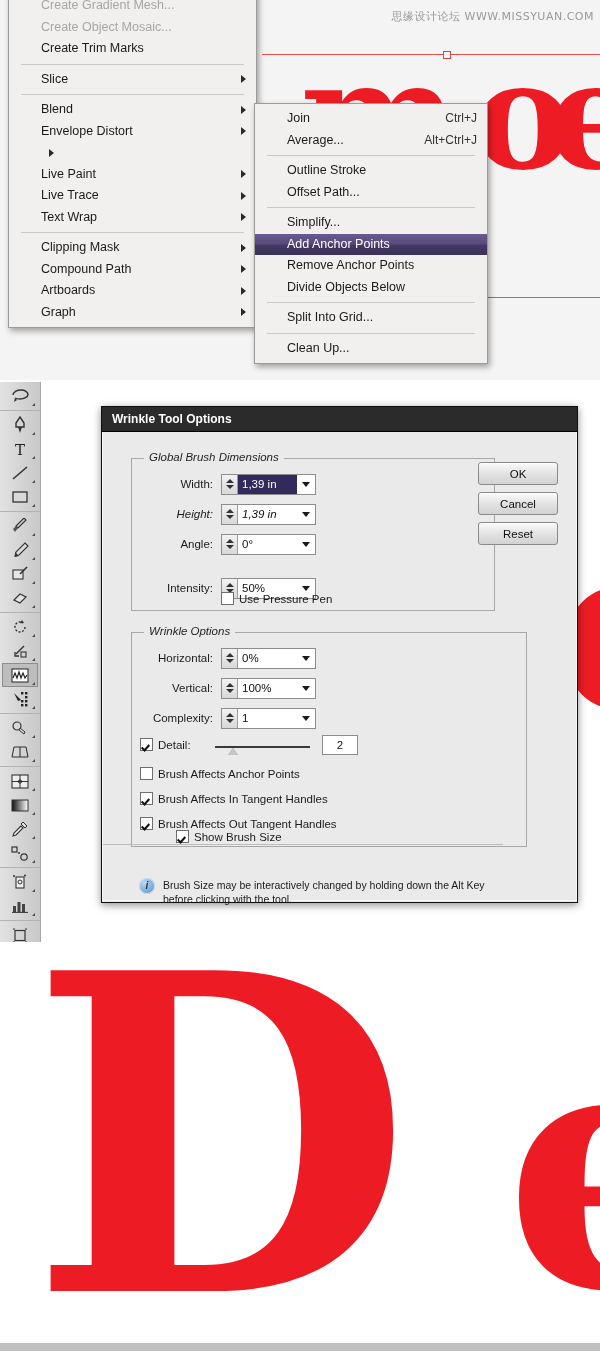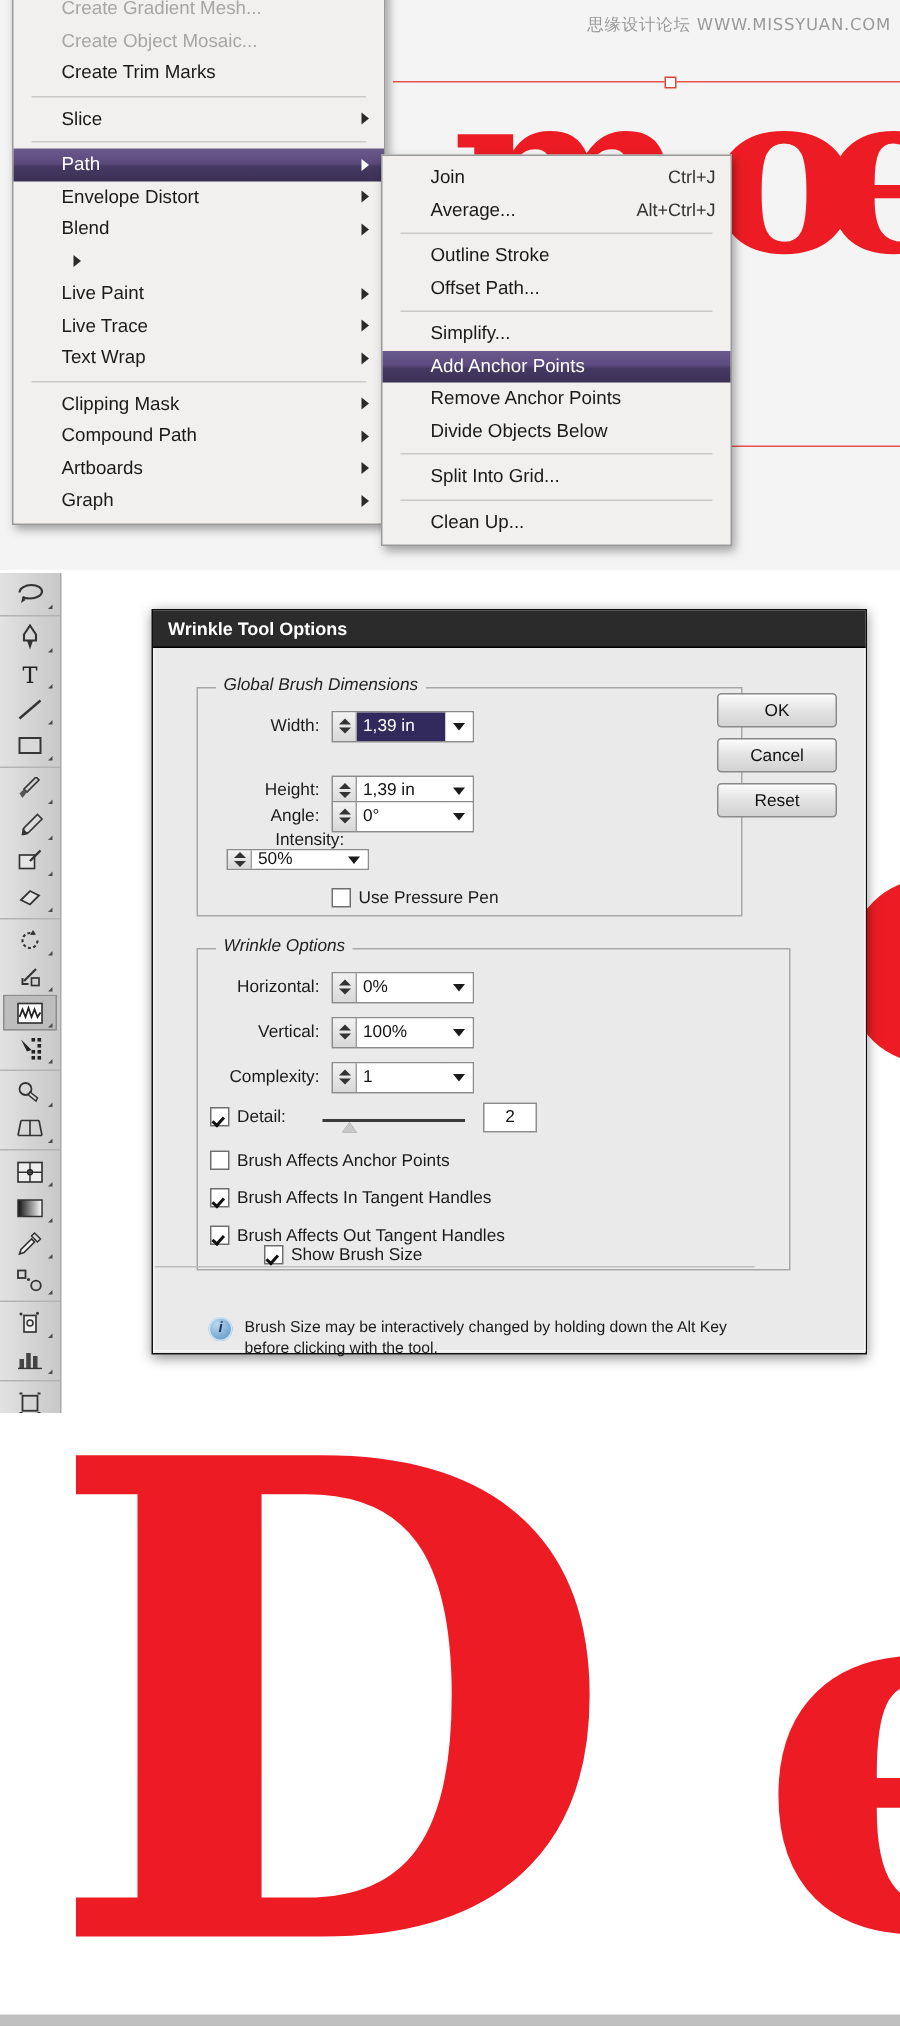--- a/index.html
+++ b/index.html
@@ -211,30 +211,26 @@
         </div>
         <div class="mi">
           <span class="lbl">Create Trim Marks</span>
         </div>
         <div class="msep"></div>
         <div class="mi">
           <span class="lbl">Slice</span>
           <span class="arrow"></span>
         </div>
         <div class="msep"></div>
-        <div class="mi sel">
-          <span class="lbl">Path</span>
+        <div class="mi">
+          <span class="lbl">Blend</span>
           <span class="arrow"></span>
         </div>
         <div class="mi">
           <span class="lbl">Envelope Distort</span>
-          <span class="arrow"></span>
-        </div>
-        <div class="mi">
-          <span class="lbl">Blend</span>
           <span class="arrow"></span>
         </div>
         <div class="mi">
           <span class="arrow"></span>
         </div>
         <div class="mi">
           <span class="lbl">Live Paint</span>
           <span class="arrow"></span>
         </div>
         <div class="mi">
@@ -511,21 +507,21 @@
                 <i class="up"></i>
                 <i class="dn"></i>
               </div>
             <div class="val sel">1,39 in</div>
             <div class="caret">
                 <i></i>
               </div>
           </div>
         </div>
 
-        <div class="row" style="left:40px;top:85px;">
+        <div class="row" style="left:40px;top:72px;font-style:italic;">
           <span class="rlabel" style="width:70px;">Height:</span>
           <div class="spin" style="width:93px;margin-left:8px;">
             <div class="arrows">
                 <i class="up"></i>
                 <i class="dn"></i>
               </div>
             <div class="val">1,39 in</div>
             <div class="caret">
                 <i></i>
               </div>
@@ -539,21 +535,21 @@
                 <i class="up"></i>
                 <i class="dn"></i>
               </div>
             <div class="val">0°</div>
             <div class="caret">
                 <i></i>
               </div>
           </div>
         </div>
 
-        <div class="row" style="left:40px;top:122px;flex-direction:column;">
+        <div class="row" style="left:40px;top:146px;">
           <span class="rlabel" style="width:70px;">Intensity:</span>
           <div class="spin" style="width:93px;margin-left:8px;">
             <div class="arrows">
                 <i class="up"></i>
                 <i class="dn"></i>
               </div>
             <div class="val">50%</div>
             <div class="caret">
                 <i></i>
               </div>

